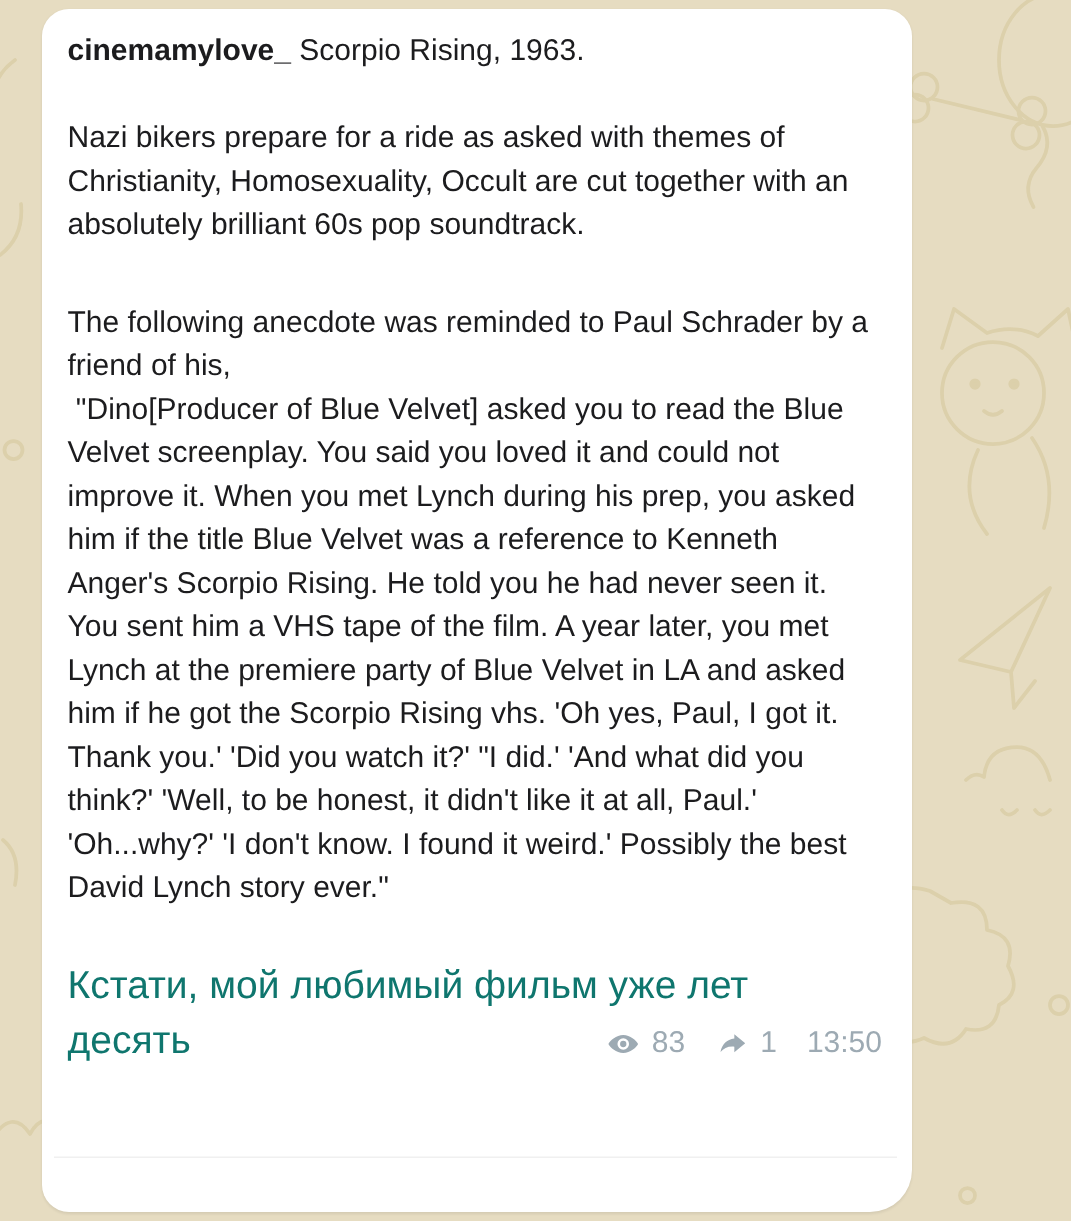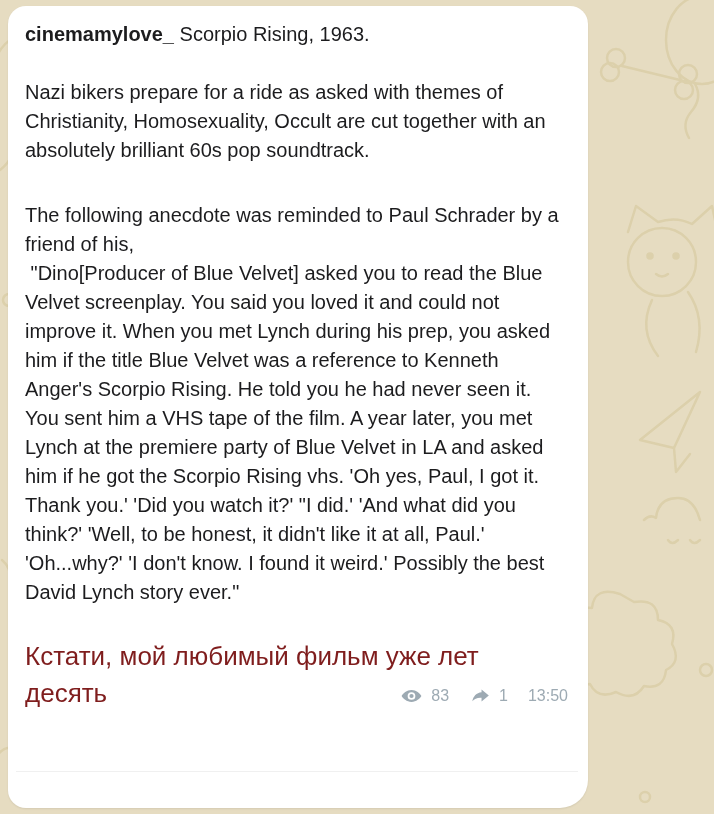--- a/index.html
+++ b/index.html
@@ -6,21 +6,21 @@
   .stage{
     position:relative;
     width:714px;height:814px;
     background:#e6dcc1;
     overflow:hidden;
     font-family:"Liberation Sans", sans-serif;
   }
   .doodles{position:absolute;inset:0;pointer-events:none;}
   .bubble{
     position:absolute;
-    left:8px;top:6px;
+    left:28px;top:6px;
     width:580px;height:802px;
     background:#ffffff;
     border-radius:18px 18px 28px 18px;
     box-shadow:0 1px 2px rgba(0,0,0,.08);
     box-sizing:border-box;
     display:flex;flex-direction:column;
   }
   .content{
     padding:14px 20px 0 17px;
     color:#1c1c1e;
@@ -28,30 +28,30 @@
     line-height:29px;
     flex:1 1 auto;
   }
   .para{margin:0 0 29px 0;}
   .prewrap{white-space:pre-wrap;margin-top:36px;}
   .author{font-weight:700;}
   .bigtext{
     margin-top:31px;
     font-size:26px;
     line-height:37px;
-    color:#7f1d1d;
+    color:#0f766e;
   }
   .meta{
     display:flex;
     justify-content:flex-end;
     align-items:center;
     gap:7px;
     margin-top:-31px;
     color:#9daab3;
-    font-size:16px;
+    font-size:20px;
   }
   .meta .gap{width:6px;}
   .meta svg{display:block;}
   .divider{
     height:1px;background:#f0f0f0;
     margin:22px 10px 0 8px;
   }
   .footer{
     display:flex;align-items:center;
     padding:16px 24px 20px 25px;

